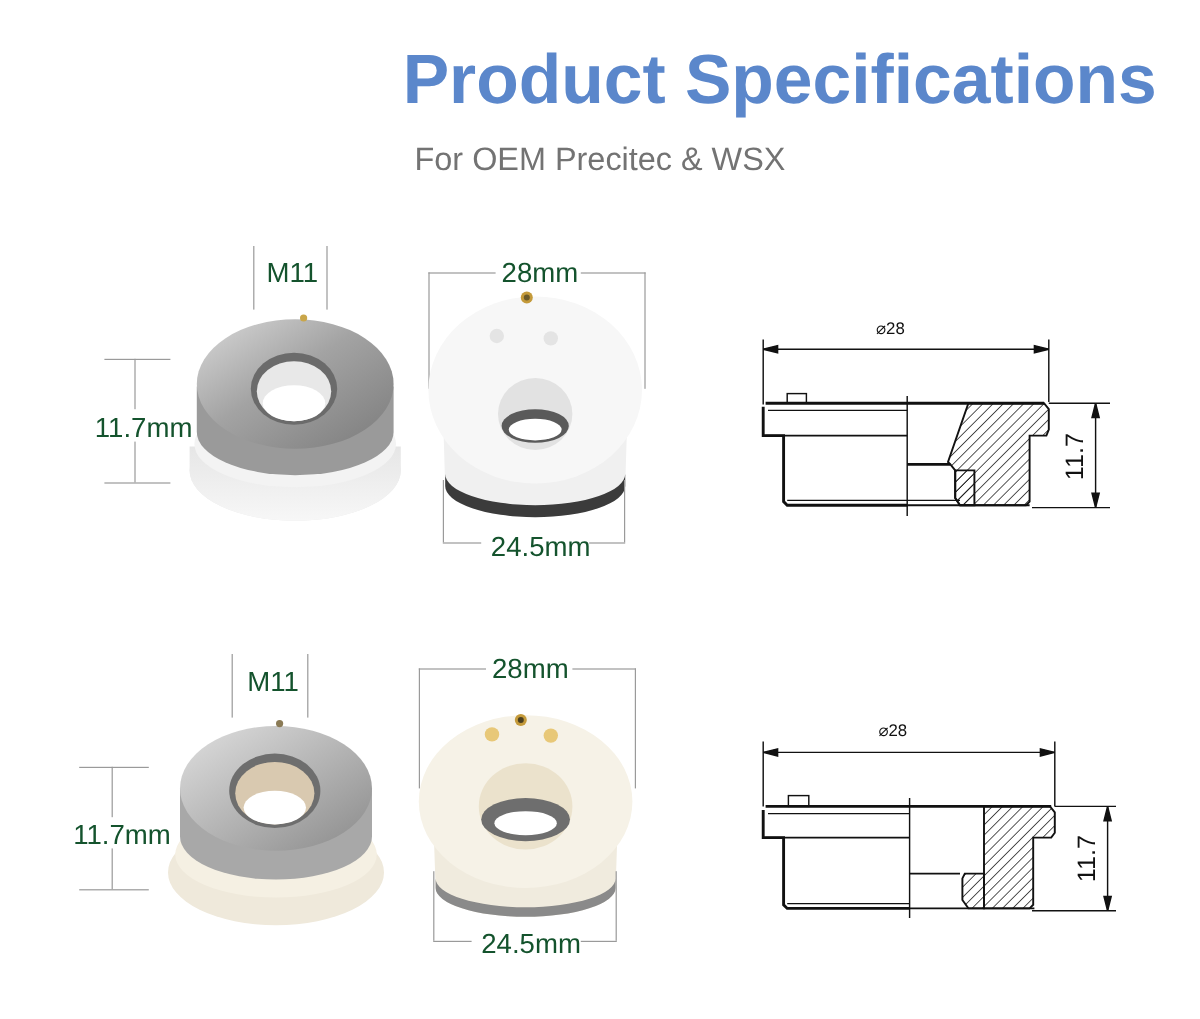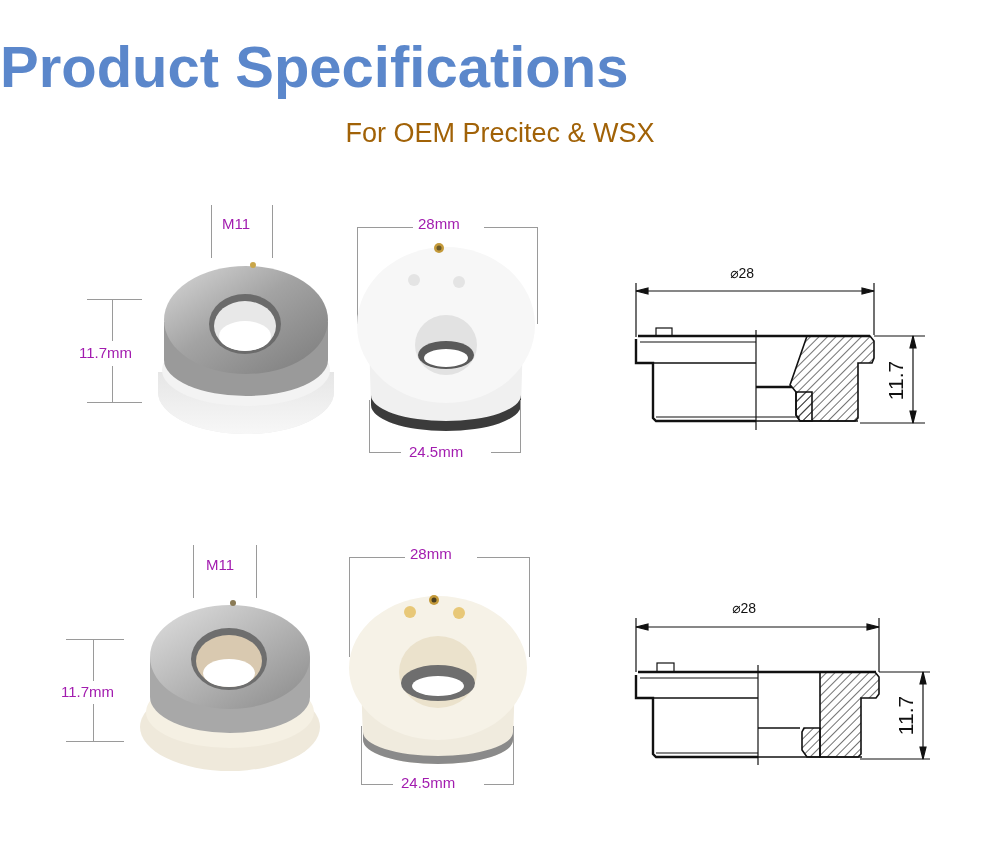--- a/index.html
+++ b/index.html
@@ -1,19 +1,19 @@
 <!DOCTYPE html>
 <html><head>
 <meta charset="utf-8">
 <style>
   html,body{margin:0;padding:0;background:#ffffff;}
   body{width:1000px;height:849px;position:relative;overflow:hidden;font-family:"Liberation Sans","DejaVu Sans",sans-serif;}
-  .title{position:absolute;left:0;top:38px;width:964px;text-align:left;font-size:58px;font-weight:bold;color:#5b87cb;letter-spacing:0px;line-height:1;}
-  .subtitle{position:absolute;left:0;top:120px;width:1000px;text-align:center;font-size:27px;color:#a16207;line-height:1;}
-  .lbl{position:absolute;font-size:15px;color:#a21caf;line-height:1;white-space:nowrap;}
+  .title{position:absolute;left:0;top:38px;width:964px;text-align:right;font-size:58px;font-weight:bold;color:#5b87cb;letter-spacing:0px;line-height:1;}
+  .subtitle{position:absolute;left:0;top:120px;width:1000px;text-align:center;font-size:27px;color:#737373;line-height:1;}
+  .lbl{position:absolute;font-size:23px;color:#14532d;line-height:1;white-space:nowrap;}
   .dim{position:absolute;background:#9a9a9a;}
   svg{position:absolute;overflow:visible;}
   .cadlbl{position:absolute;font-size:14px;color:#111;line-height:1;white-space:nowrap;}
   .cadvert{position:absolute;font-size:21px;color:#111;line-height:1;transform:rotate(-90deg);transform-origin:center;white-space:nowrap;}
 </style>
 </head>
 <body>
 
 <div class="title">Product Specifications</div>
 <div class="subtitle">For OEM Precitec &amp; WSX</div>

